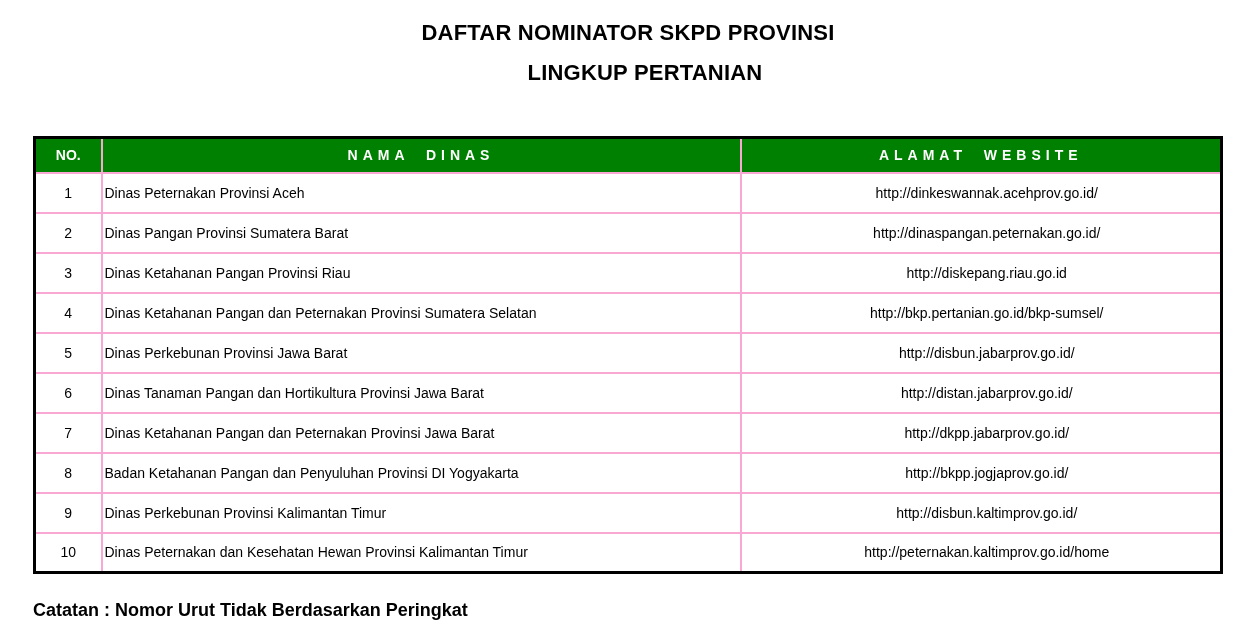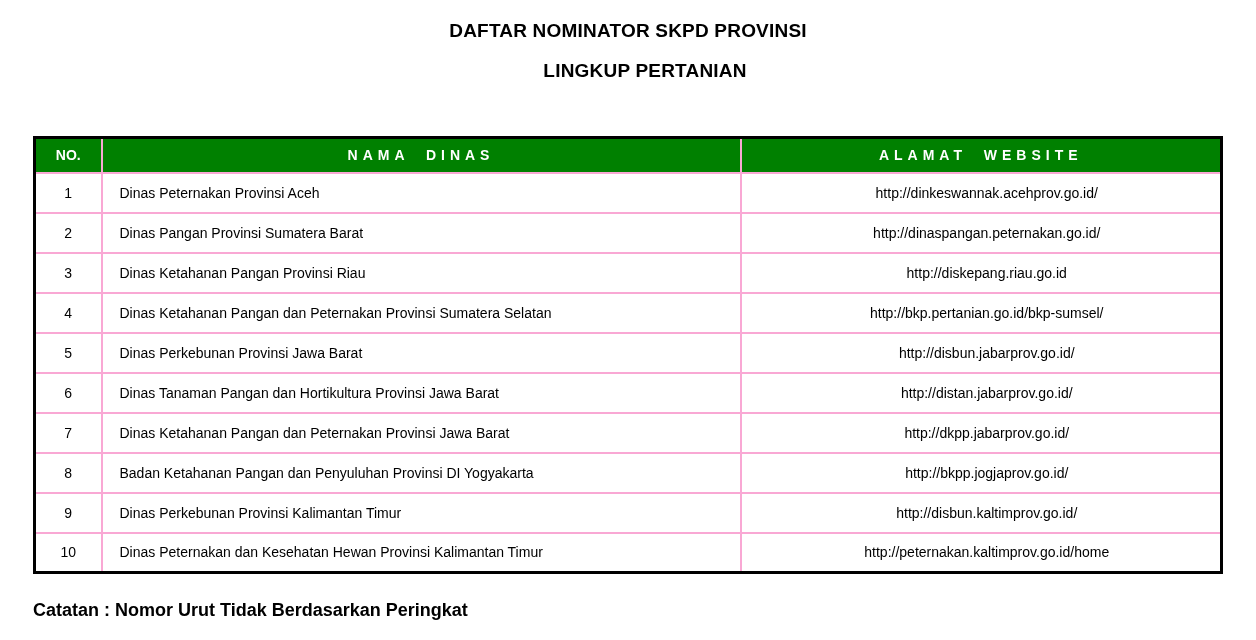--- a/index.html
+++ b/index.html
@@ -14,21 +14,21 @@
     width: 1256px;
     height: 640px;
     background: #ffffff;
     overflow: hidden;
   }
   .title-line {
     position: absolute;
     left: 0;
     width: 100%;
     text-align: center;
-    font-size: 19px;
+    font-size: 22px;
     font-weight: bold;
     letter-spacing: 0.2px;
     white-space: nowrap;
   }
   #title1 { top: 20px; }
   #title2 { top: 60px; padding-left: 17px; }
 
   table.nominator {
     position: absolute;
     left: 33px;
@@ -57,21 +57,21 @@
   th.spaced {
     letter-spacing: 5px;
     word-spacing: 8px;
   }
   td {
     font-size: 14px;
     vertical-align: middle;
     background: #ffffff;
   }
   td.cell-no { text-align: center; }
-  td.cell-nama { text-align: left; padding-left: 17px; border-radius: 14px; }
+  td.cell-nama { text-align: left; padding-left: 2px; border-radius: 14px; }
   td.cell-web { text-align: center; padding-left: 13px; }
 
   .footnote {
     position: absolute;
     left: 33px;
     top: 600px;
     font-size: 18px;
     font-weight: bold;
     white-space: nowrap;
   }

